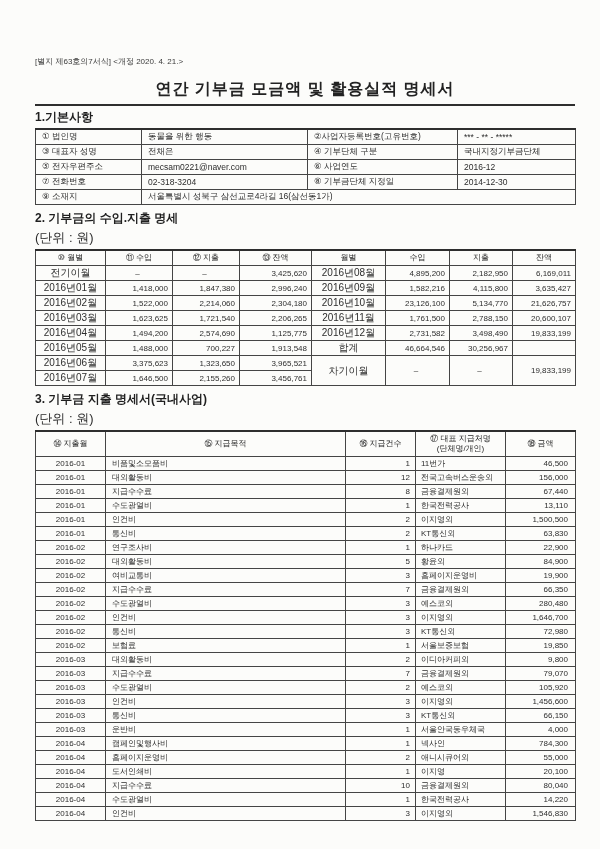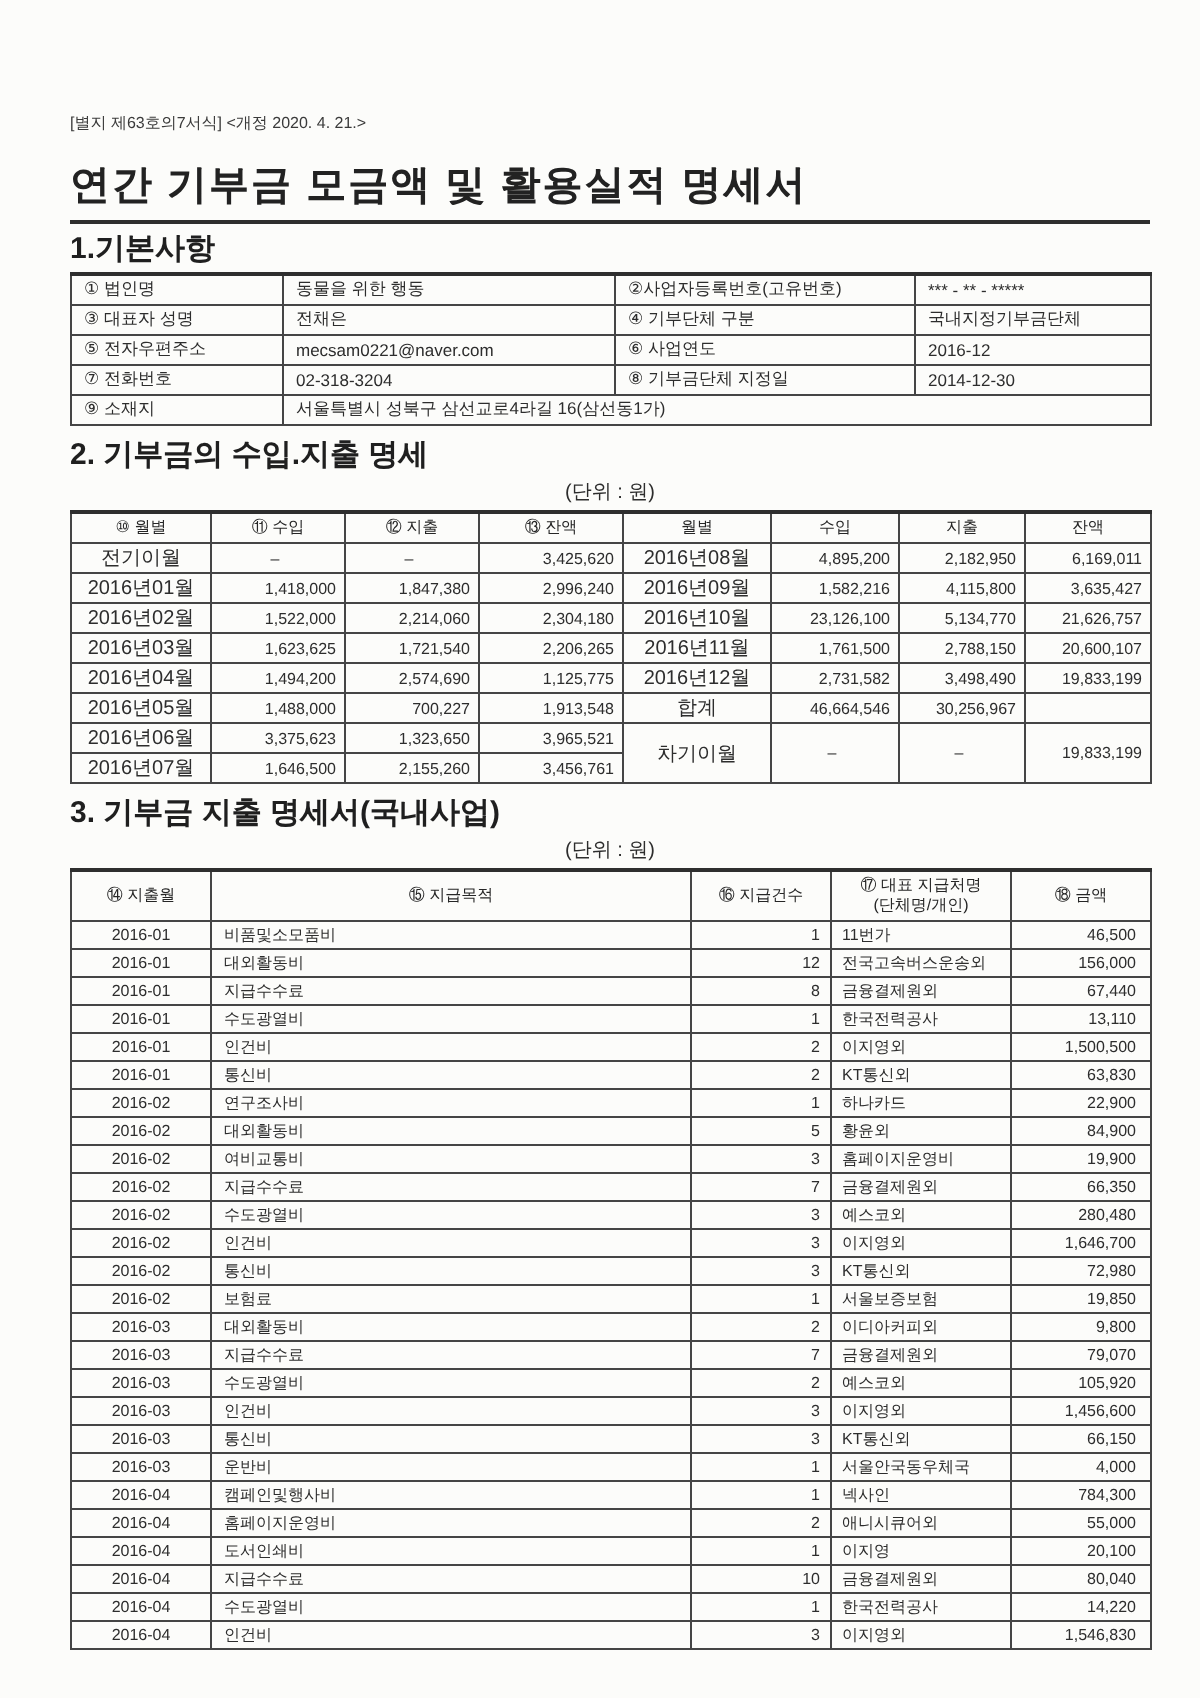--- a/index.html
+++ b/index.html
@@ -4,26 +4,26 @@
 <style>
   html,body { margin:0; padding:0; background:#e8e8e6; }
   .page {
     position:relative; width:600px; height:849px; margin:0 auto;
     background:#fcfcfa; box-sizing:border-box;
     padding:56px 25px 0 35px;
     font-family:"Liberation Sans","DejaVu Sans",sans-serif;
     color:#2d2d2d;
   }
   .form-ref { font-size:8px; color:#3a3a3a; }
-  .title { font-size:20px; font-weight:bold; text-align:left; letter-spacing:1px; margin:12px 0 4px; color:#222; }
+  .title { font-size:16px; font-weight:bold; text-align:center; letter-spacing:1px; margin:12px 0 4px; color:#222; }
   .page-side { font-size:8px; text-align:right; margin:8px 0 1px; }
-  .sec-heading { font-size:15px; font-weight:bold; padding:2px 0 2px; color:#1f1f1f; }
+  .sec-heading { font-size:12px; font-weight:bold; padding:2px 0 2px; color:#1f1f1f; }
   .sec-heading.first { border-top:2px solid #2e2e2e; padding-top:3px; }
   .sec-heading.gap { margin-top:3px; }
-  .unit { font-size:10px; text-align:center; margin:0 0 2px; }
+  .unit { font-size:13px; text-align:left; margin:0 0 2px; }
   table.tbl { width:540px; border-collapse:collapse; table-layout:fixed; border:1.5px solid #2e2e2e; border-top:2px solid #2e2e2e; margin-bottom:2px; }
   table.tbl th, table.tbl td { border:1px solid #454545; overflow:hidden; white-space:nowrap; }
   table.tbl th { font-weight:normal; text-align:center; font-size:8px; padding:2px 1px; white-space:pre-line; line-height:1.25; color:#262626; }
   
   #t1 td { font-size:8.5px; height:14px; padding:0 2px 0 6px; text-align:left; }
   
   #t2 td { font-size:8px; height:12.5px; padding:0 4px 0 1px; text-align:right; }
   #t2 td:first-child, #t2 td:nth-child(5) { text-align:center; padding:0 1px; font-size:10px; }
   
   #t3 td { font-size:8px; height:13px; padding:0 1px; }

